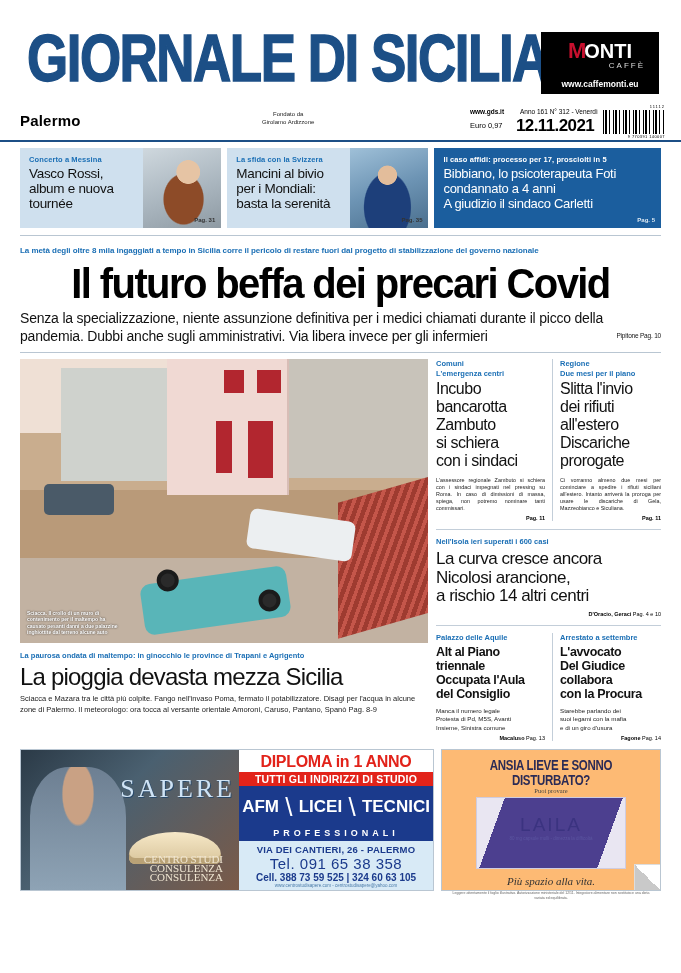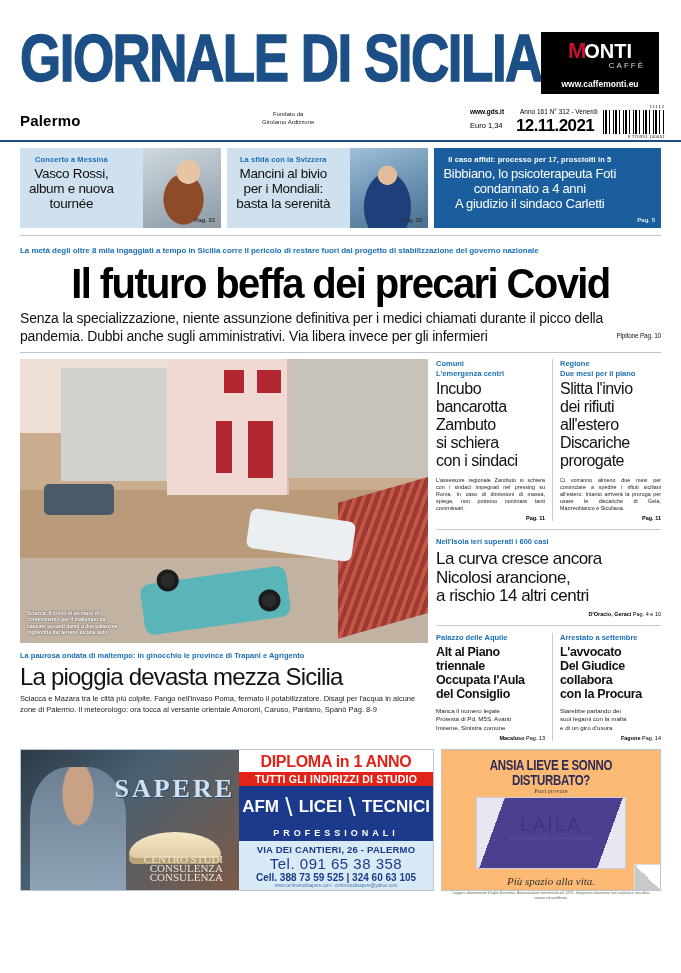--- a/index.html
+++ b/index.html
@@ -6,21 +6,21 @@
   body {
     width: 681px; height: 973px;
     background: #ffffff;
     font-family: "Liberation Sans", sans-serif;
     color: #000;
     overflow: hidden;
   }
   .page { width: 681px; height: 973px; position: relative; background:#fff; }
 
   
-  .masthead { position:relative; height:108px; padding: 22px 20px 0 20px; }
+  .masthead { position:relative; height:108px; padding: 22px 20px 0 27px; }
   .gds-title {
     font-family: "Liberation Sans", sans-serif;
     font-weight: 900;
     font-size: 54px;
     letter-spacing: -1.5px;
     color: #1c4f86;
     line-height: 58px;
     transform: scaleY(1.22) scaleX(0.98);
     transform-origin: left top;
     white-space: nowrap;
@@ -47,21 +47,21 @@
   .euro { position:absolute; left:470px; top:13px; font-size:7.5px;}
   .anno { position:absolute; left:520px; top:0px; font-size:6.5px;}
   .date { position:absolute; left:516px; top:8px; font-size:17px; font-weight:bold; letter-spacing:-0.6px;}
   .barcode { position:absolute; right:16px; top:2px; width:62px; height:24px;
     background: repeating-linear-gradient(to right,#000 0 1px,#fff 1px 2px,#000 2px 4px,#fff 4px 6px,#000 6px 7px,#fff 7px 10px);
   }
   .barcode-num{position:absolute; right:16px; top:26px; font-size:4px; letter-spacing:0.4px;}
   .barcode-top{position:absolute; right:16px; top:-4px; font-size:4px; letter-spacing:1px;}
 
   
-  .teasers { display:flex; gap:6px; padding:6px 20px 0 20px; height:86px;text-align:center; }
+  .teasers { display:flex; gap:6px; padding:6px 20px 0 20px; height:86px; }
   .teaser { position:relative; overflow:hidden; display:flex; }
   .t1 { width:207px; background:#cfe0ee; }
   .t2 { width:207px; background:#cfe0ee; }
   .t3 { width:233px; background:#1b5e9e; }
   .teaser-txt { padding:7px 8px 0 9px; position:relative; z-index:2; }
   .t-kicker { font-size:7.5px; font-weight:bold; color:#1b6fb5; margin-bottom:2px; letter-spacing:0.1px;}
   .t3 .t-kicker { color:#ffffff; }
   .t-head { font-size:13.5px; line-height:15px; color:#111; letter-spacing:-0.3px; }
   .t3 .t-head { color:#fff; font-size:13px; line-height:15px;}
   .t-pag { position:absolute; font-size:6px; color:#333; right:6px; bottom:5px; font-weight:bold;}
@@ -151,21 +151,21 @@
   .rc-bpag { font-size:5.5px; text-align:right; margin-top:3px;}
   .rc-bpag b{font-weight:bold;}
 
   
   .ads { display:flex; gap:7px; padding:8px 20px 0 20px; height:150px;}
   .ad-left { width:414px; display:flex; border:1px solid #b9c6d2;}
   .ad-sapere { width:218px; position:relative; overflow:hidden;
     background:linear-gradient(135deg,#2b3a47 0%,#4a6070 40%,#7a5a48 100%); }
   .sap-person{position:absolute; left:4%; top:12%; width:44%; height:88%;
     background:radial-gradient(ellipse at 50% 22%,#c9a184 0 22%,rgba(0,0,0,0) 24%), linear-gradient(180deg,#6d7f92 0%,#8ea3b5 100%); border-radius:40% 40% 0 0;}
-  .sap-word{position:absolute; right:4px; top:17%; font-size:26px; font-weight:bold;
+  .sap-word{position:absolute; right:4px; top:17%; font-size:26px; font-weight:normal;
     color:#cfe3f5; letter-spacing:3px; font-family:"Liberation Serif",serif;
     text-shadow:1px 1px 0 #2a4a6a;}
   .sap-book{position:absolute; right:18px; bottom:26px; width:92px; height:32px;
     background:linear-gradient(180deg,#f6e8c8,#d8c49a); border-radius:50% 50% 6px 6px / 70% 70% 6px 6px;
     box-shadow:inset 0 -6px 0 #b9a276;}
   .sap-cs{position:absolute; right:16px; bottom:8px; width:100px; text-align:right;
     font-size:11px; font-weight:normal; color:#f0e6d2; line-height:9px; font-family:"Liberation Serif",serif;}
 
   .ad-diploma { width:194px; display:flex; flex-direction:column; background:#fff;}
   .dp-top { background:#fff; text-align:center; padding-top:3px;}
@@ -214,21 +214,21 @@
     </div>
   </div>
 
   <div class="mast-info">
     <div class="city">Palermo</div>
     <div class="founded">
       <div>Fondato da</div>
       <div>Girolamo Ardizzone</div>
     </div>
     <div class="site">www.gds.it</div>
-    <div class="euro">Euro 1,34</div>
+    <div class="euro">Euro 0,97</div>
     <div class="anno">Anno 161 N° 312 - Venerdì</div>
     <div class="date">12.11.2021</div>
     <div class="barcode"></div>
     <div class="barcode-top">11112</div>
     <div class="barcode-num">9 770391 140007</div>
   </div>
 
   <div class="teasers">
 
     <div class="teaser t1">

